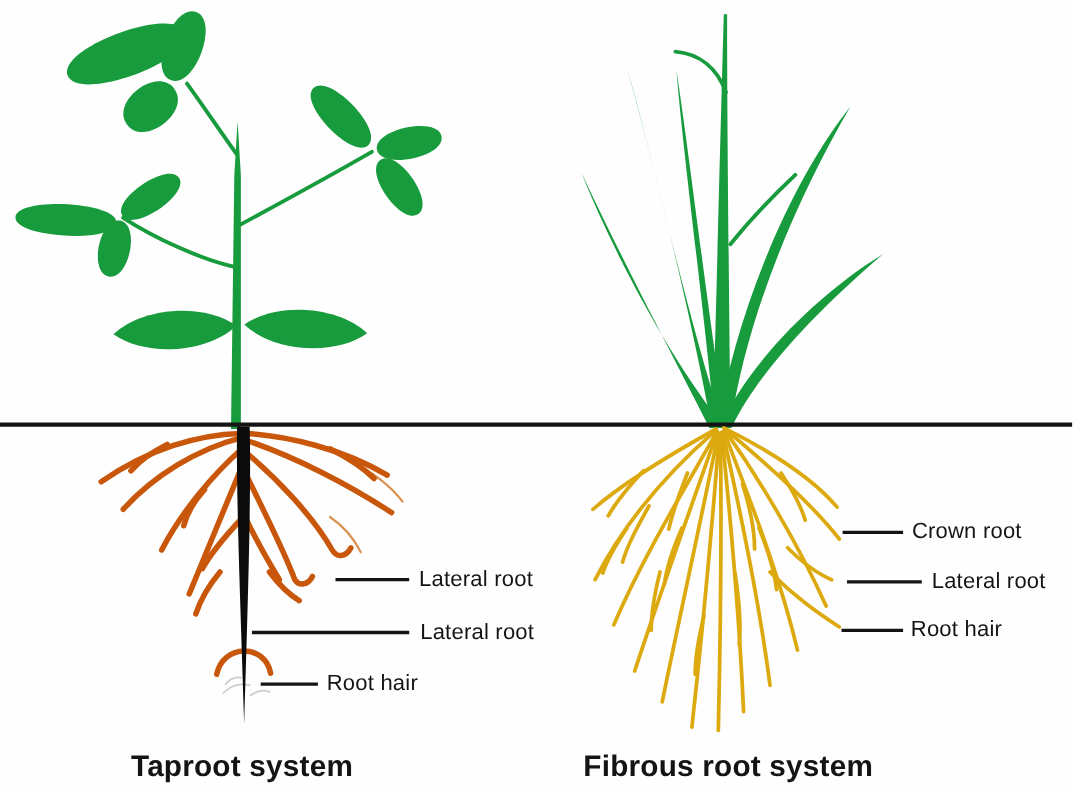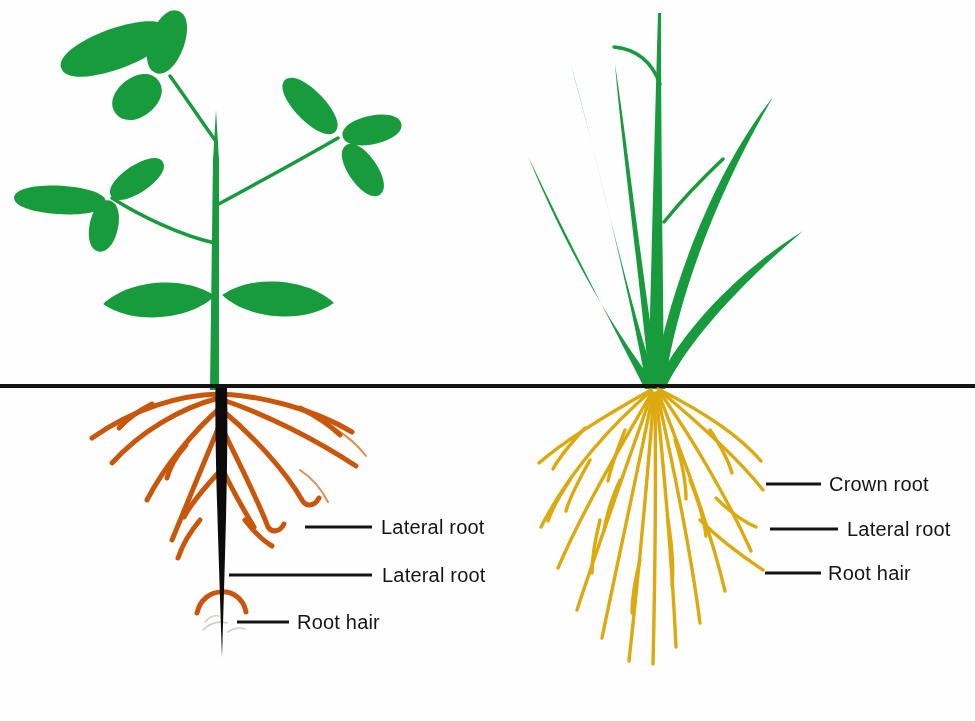--- a/index.html
+++ b/index.html
@@ -157,14 +157,16 @@
   </svg>
 
   <div class="label" style="left:381px;top:527px">Lateral root</div>
   <div class="label" style="left:382px;top:575px">Lateral root</div>
   <div class="label" style="left:297px;top:622px">Root hair</div>
 
   <div class="label" style="left:829px;top:484px">Crown root</div>
   <div class="label" style="left:847px;top:529px">Lateral root</div>
   <div class="label" style="left:828px;top:573px">Root hair</div>
 
+  <div class="caption" style="left:220px;top:697px">Taproot system</div>
+  <div class="caption" style="left:662px;top:697px">Fibrous root system</div>
 
 </div>
 
 </body></html>

